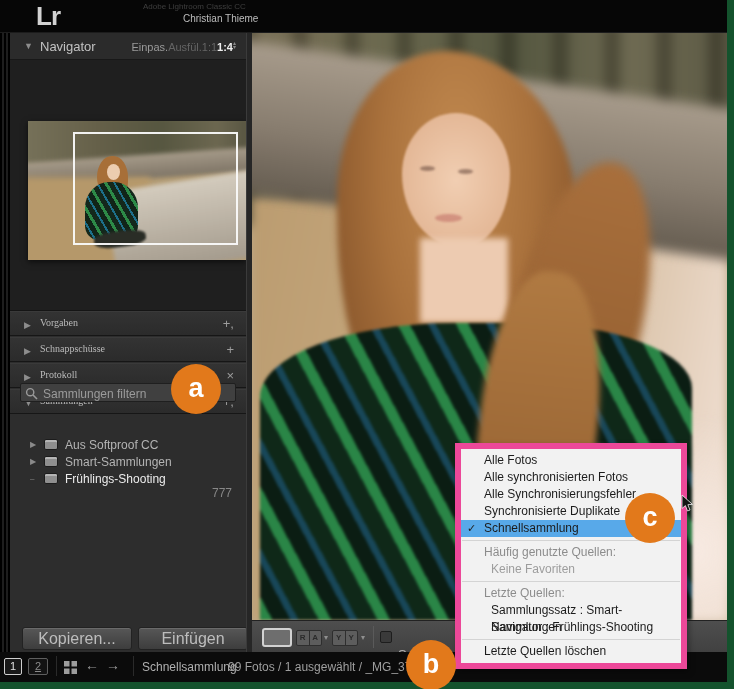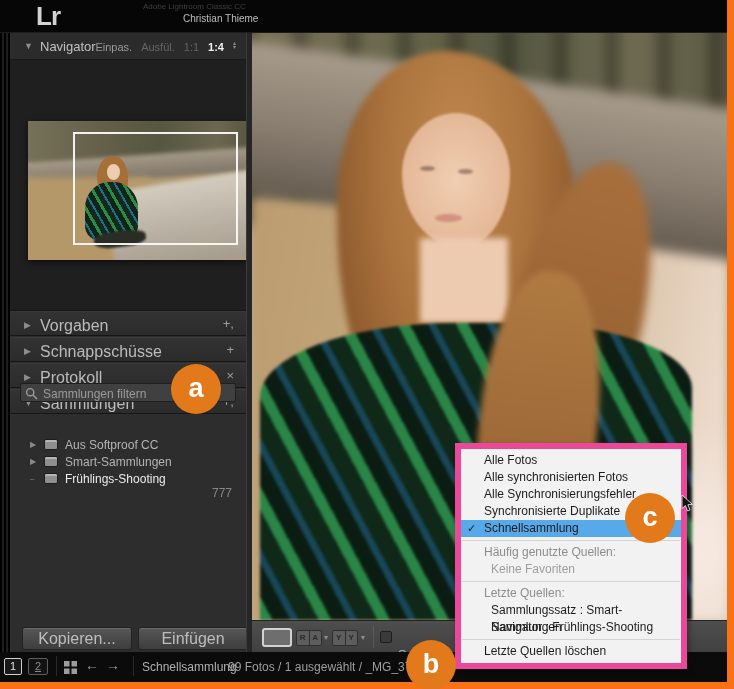--- a/index.html
+++ b/index.html
@@ -1,37 +1,37 @@
 <!DOCTYPE html>
 <html><head>
 <meta charset="utf-8">
 <style>
   * { margin:0; padding:0; box-sizing:border-box; }
   html,body { width:734px; height:689px; background:#ffffff; font-family:"Liberation Sans", sans-serif; }
-  .page { position:relative; width:734px; height:689px; background:#f97316; overflow:hidden; }
+  .page { position:relative; width:734px; height:689px; background:#14532d; overflow:hidden; }
   .app  { position:absolute; left:0; top:0; width:727px; height:682px; background:#0a0a0a; }
 
   
   .topbar { position:absolute; left:0; top:0; width:727px; height:33px; background:#060606; border-bottom:1px solid #1c1c1c; }
   .logo { position:absolute; left:36px; top:1px; font-size:26px; font-weight:bold; color:#d2d2d2; letter-spacing:-1px; }
   .app-title { position:absolute; left:143px; top:2px; font-size:8px; color:#3f3f3f; }
   .user-name { position:absolute; left:143px; top:13px; font-size:10px; color:#bdbdbd;margin-left:40px; }
 
   
   .left-edge { position:absolute; left:0; top:33px; width:10px; height:619px;
     background:repeating-linear-gradient(90deg,#000 0 2px,#1e1e1e 2px 4px); }
 
   
   .sidebar { position:absolute; left:10px; top:33px; width:242px; height:619px; background:#2d2d2d; }
   .panel-scroll-edge { position:absolute; left:236px; top:0; width:6px; height:619px; background:#262626; border-left:1px solid #3b3b3b; }
 
   .nav-header { position:absolute; left:0; top:0; width:236px; height:27px; background:#2b2b2b; border-bottom:1px solid #181818; }
   .nav-header .tri { position:absolute; left:14px; top:8px; font-size:9px; color:#8d8d8d; }
   .nav-header .ttl { position:absolute; left:30px; top:6px; font-size:13px; color:#c2c2c2; }
-  .zoomopts { position:absolute; right:10px; top:8px; display:flex; gap:9px; font-size:11px; align-items:flex-start; }
+  .zoomopts { position:absolute; right:10px; top:8px; display:flex; font-size:11px; align-items:flex-start; }
   .zo-dim1 { color:#9a9a9a; } .zo-dim2 { color:#646464; } .zo-act { color:#efefef; font-weight:bold; }
   .stepper { display:flex; flex-direction:column; line-height:4px; font-size:6px; color:#8a8a8a; }
 
   .thumb-well { position:absolute; left:0; top:27px; width:236px; height:251px; background:#1f1f1f; border-bottom:1px solid #151515; }
   .thumb-photo { position:absolute; left:18px; top:61px; width:218px; height:139px; overflow:hidden; background:#b39c74; box-shadow:0 2px 6px rgba(0,0,0,.6); }
   .tp-trees { position:absolute; left:-6px; top:-6px; width:230px; height:52px;
       background:linear-gradient(90deg,#77725a,#645f48 35%,#565640 60%,#6c6750 85%,#555340);
       filter:blur(3px); }
   .tp-rail { position:absolute; left:-10px; top:34px; width:244px; height:24px; transform:rotate(-4deg);
       background:linear-gradient(#a69b8a,#7e7466); filter:blur(2px); }
@@ -41,21 +41,21 @@
   .tp-hair { position:absolute; left:69px; top:35px; width:31px; height:44px; background:#a76f38; border-radius:50% 50% 45% 55%; filter:blur(.5px); }
   .tp-face { position:absolute; left:79px; top:43px; width:13px; height:16px; background:#eccdb0; border-radius:50%; }
   .tp-dress { position:absolute; left:57px; top:61px; width:53px; height:58px; border-radius:45% 45% 25% 25%;
       background:repeating-linear-gradient(60deg,#2d8a47 0 3px,#14281c 3px 8px,#1d6f8a 8px 10px,#112418 10px 15px); filter:blur(.5px); }
   .tp-legs { position:absolute; left:66px; top:110px; width:52px; height:16px; background:#2a2d26; transform:rotate(-7deg); border-radius:40%; filter:blur(1px); }
   .nav-zoom-rect { position:absolute; left:45px; top:11px; width:165px; height:113px; border:2px solid rgba(250,250,250,.95); }
 
   .panel-header { position:absolute; left:0; width:236px; height:25px;
       background:linear-gradient(#333333,#2b2b2b); border-top:1px solid #3a3a3a; border-bottom:1px solid #161616; }
   .panel-header .tri { position:absolute; left:14px; top:8px; font-size:9px; color:#8d8d8d; }
-  .panel-header .lbl { position:absolute; left:30px; top:5px; font-size:16px; color:#bbbbbb; }
+  .panel-header .lbl { position:absolute; left:30px; top:5px; font-size:10px; color:#bbbbbb;font-family:Liberation Serif, serif; }
   .panel-header .act { position:absolute; right:12px; top:4px; font-size:13px; color:#9d9d9d; }
   .ph-vorgaben { top:278px; } .ph-schnapp { top:304px; } .ph-protokoll { top:330px; } .ph-sammlungen { top:356px; }
 
   .search-row { position:absolute; left:10px; top:350px; width:216px; height:19px; background:#404040; border:1px solid #1f1f1f; border-radius:2px; }
   .search-row .mag { position:absolute; left:4px; top:3px; }
   .search-row .stx { position:absolute; left:22px; top:3px; font-size:12px; color:#9b9b9b; }
 
   .tree-row { position:absolute; left:0; width:236px; height:16px; font-size:12px; color:#b4b4b4; }
   .tr-exp { position:absolute; left:20px; top:3px; font-size:8px; color:#8a8a8a; }
   .tr-icon { position:absolute; left:34px; top:2px; width:14px; height:11px; background:#8f8f8f; border:1px solid #1c1c1c; border-radius:2px;

